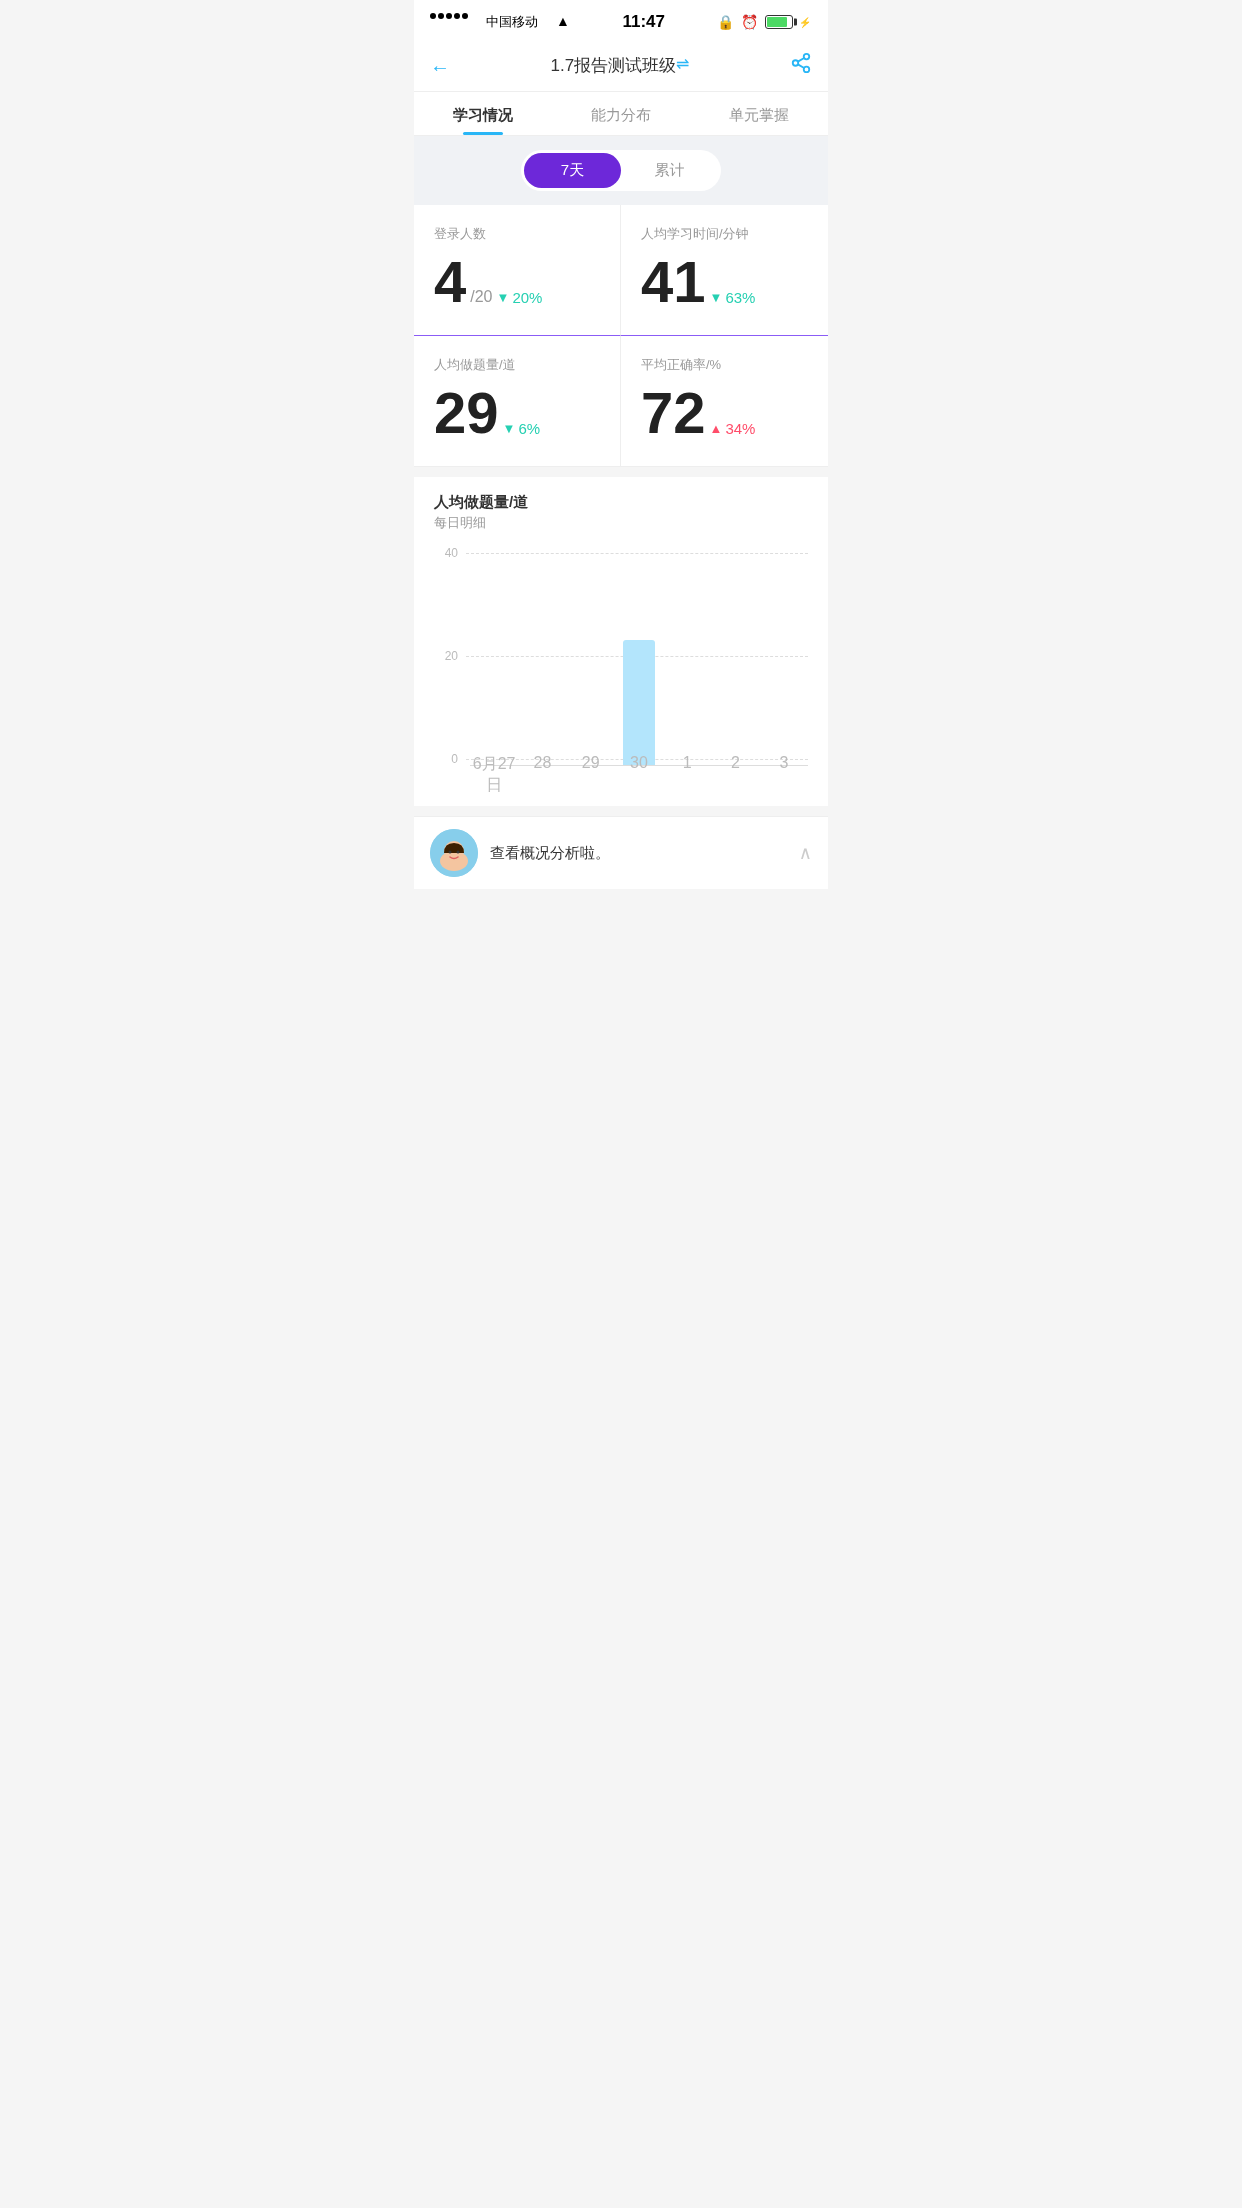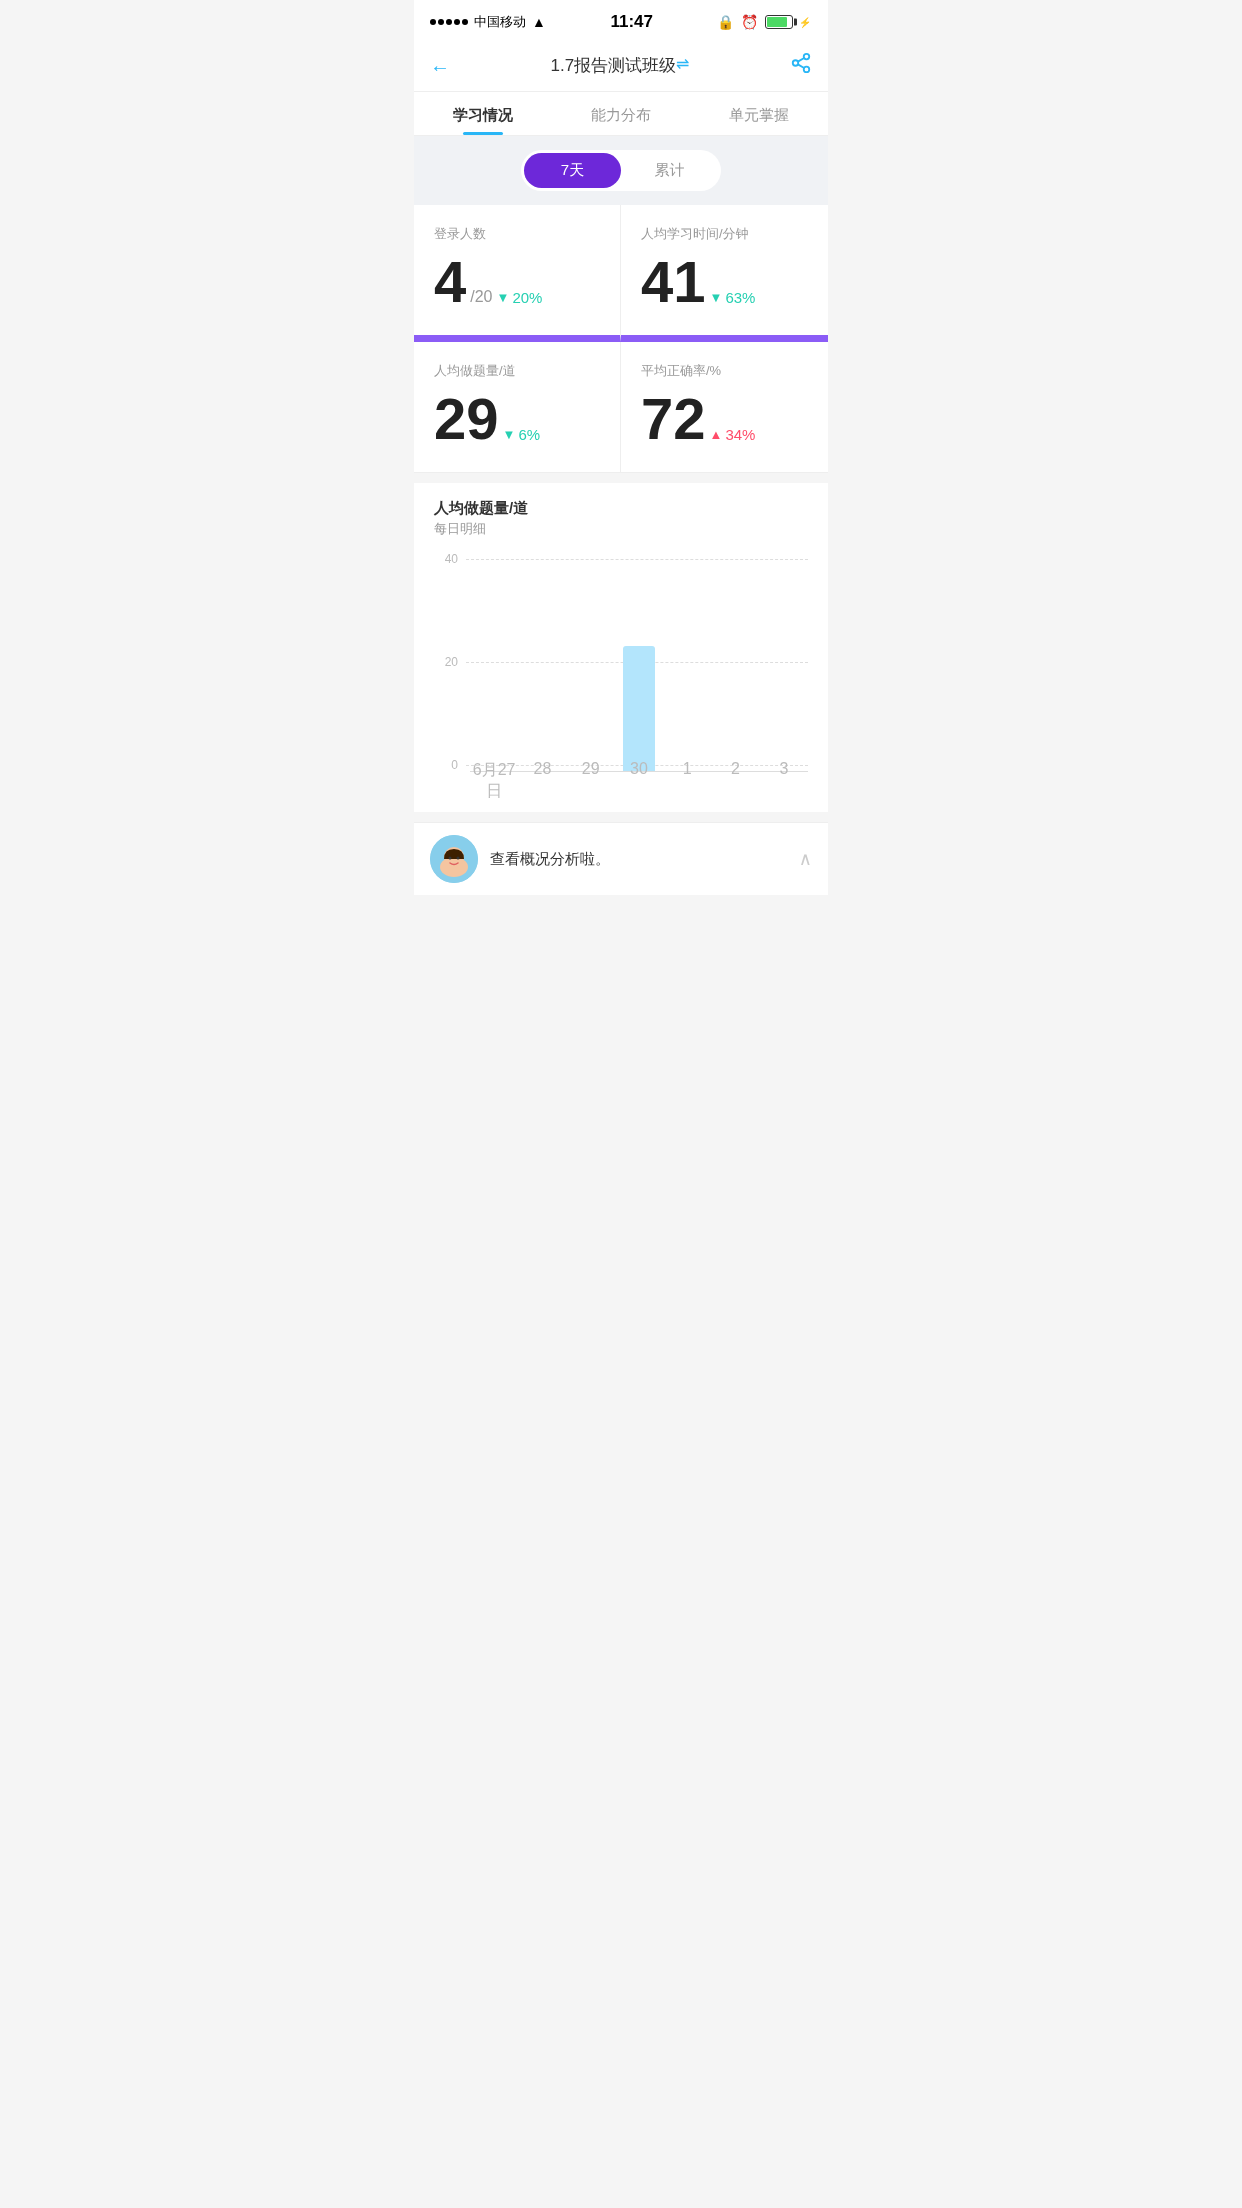--- a/index.html
+++ b/index.html
@@ -15,21 +15,21 @@
 
     
     .status-bar {
       background: #fff;
       display: flex;
       justify-content: space-between;
       align-items: center;
       padding: 10px 16px 6px;
       height: 40px;
     }
-    .status-left { display: flex; align-items: center; gap: 6px; font-size: 13px; font-weight: 500; }
+    .status-left { display: flex; align-items: flex-start; gap: 18px; font-size: 13px; font-weight: 500; }
     .signal-dots { display: flex; gap: 2px; }
     .signal-dot { width: 6px; height: 6px; border-radius: 50%; background: #000; }
     .wifi-icon { font-size: 14px; }
     .status-center { font-size: 17px; font-weight: 600; }
     .status-right { display: flex; align-items: center; gap: 6px; font-size: 12px; }
     .battery {
       width: 28px; height: 14px; border: 1.5px solid #333; border-radius: 3px; position: relative;
       display: flex; align-items: center; padding: 1px;
     }
     .battery::after {
@@ -114,21 +114,21 @@
       background: #fff;
       display: grid;
       grid-template-columns: 1fr 1fr;
       border-bottom: 1px solid #eee;
     }
     .stat-cell {
       padding: 20px 20px 24px;
       position: relative;
     }
     .stat-cell:nth-child(odd) { border-right: 1px solid #eee; }
-    .stat-cell:nth-child(1), .stat-cell:nth-child(2) { border-bottom: 7px solid #8b5cf6; }
+    .stat-cell:nth-child(1), .stat-cell:nth-child(2) { border-bottom: 1px solid #8b5cf6; }
     .stat-label { font-size: 13px; color: #999; margin-bottom: 10px; }
     .stat-value-row { display: flex; align-items: baseline; gap: 4px; flex-wrap: wrap; }
     .stat-number { font-size: 58px; font-weight: 700; color: #222; line-height: 1; }
     .stat-total { font-size: 16px; color: #999; margin-top: 12px; }
     .stat-trend { display: flex; align-items: center; gap: 3px; font-size: 15px; font-weight: 500; }
     .trend-down { color: #26d0b2; }
     .trend-up { color: #ff4d6a; }
     .arrow-down { font-size: 13px; }
     .arrow-up { font-size: 13px; }
 

